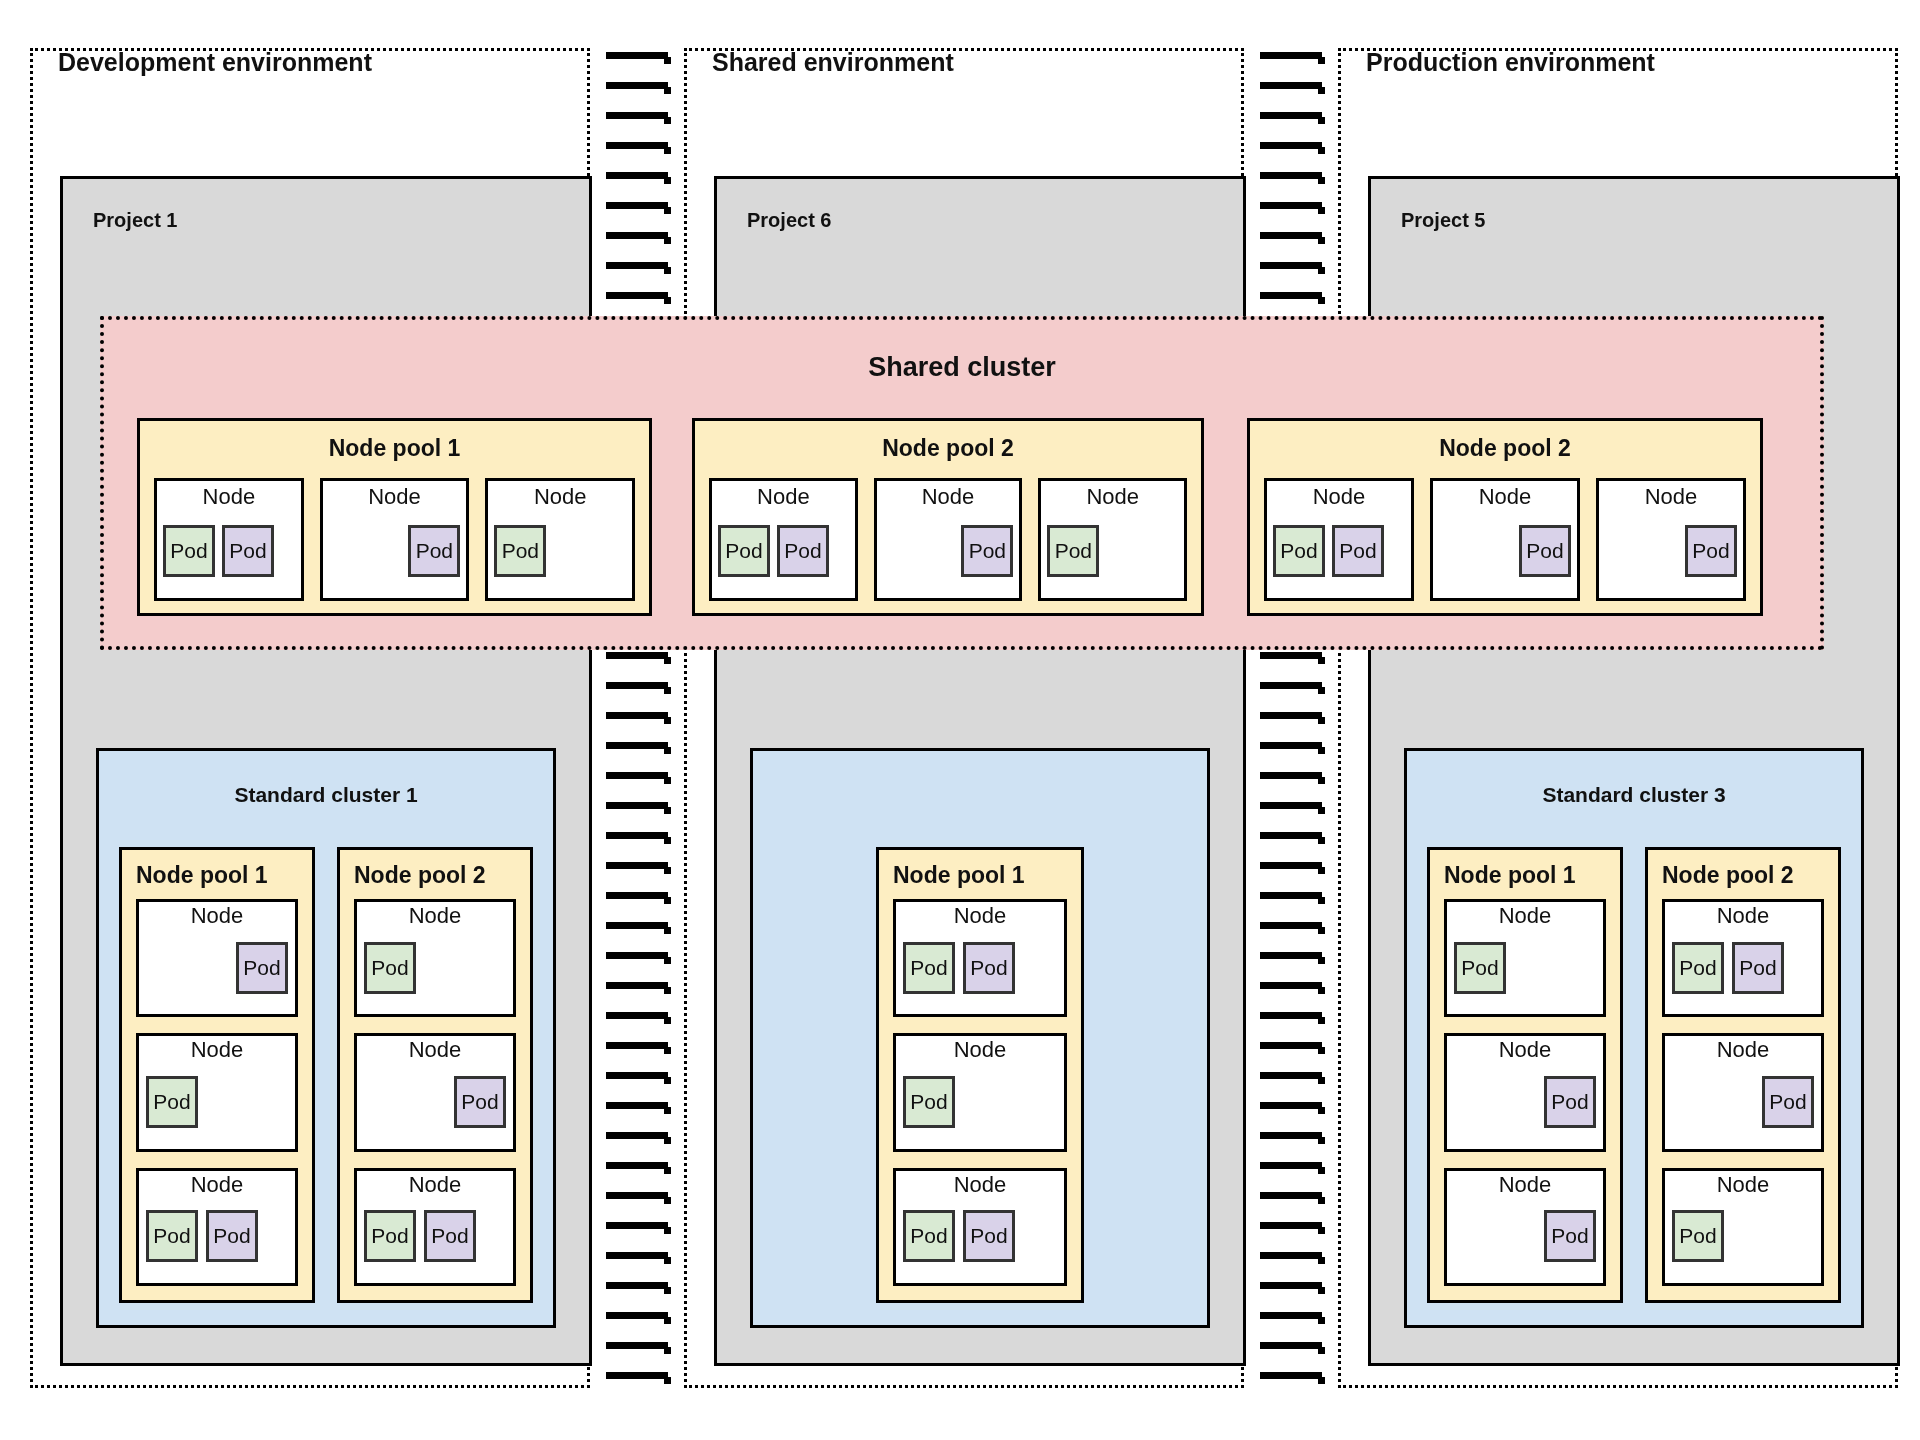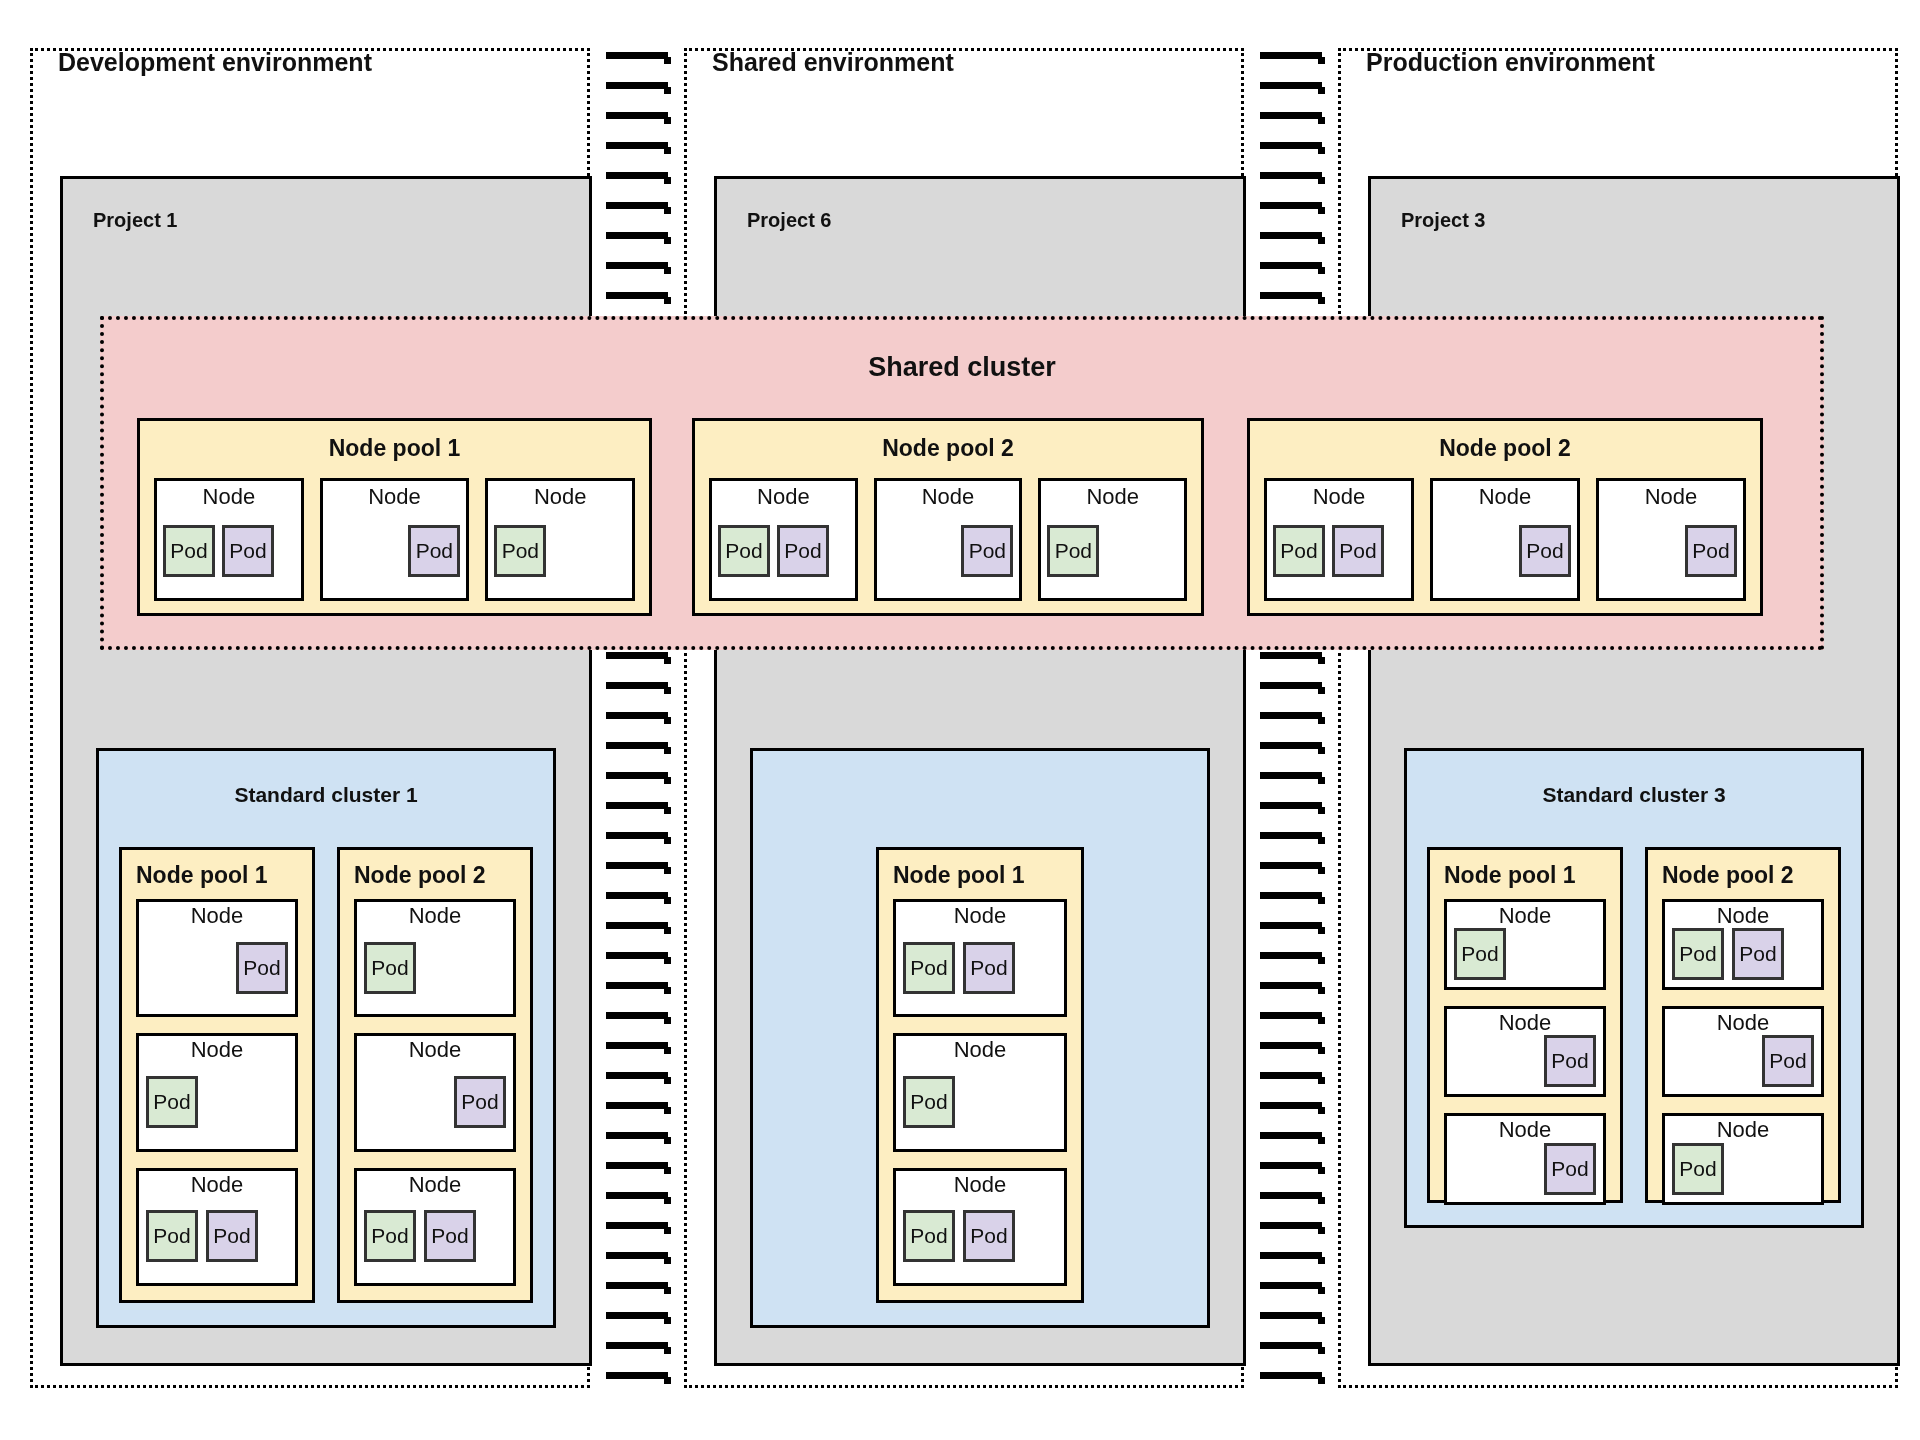--- a/index.html
+++ b/index.html
@@ -55,21 +55,21 @@
 
   .pod{width:52px;height:52px;border:3px solid #333;box-sizing:border-box;
        display:flex;align-items:center;justify-content:center;font-size:21px;color:#111;}
   .pod.green{background:#d9ead3;}
   .pod.purple{background:#d9d2e9;}
 
   
   .stdcluster{position:absolute;background:#cfe2f3;border:3px solid #000;box-sizing:border-box;}
   .std-1{left:96px;top:748px;width:460px;height:580px;}
   .std-2{left:750px;top:748px;width:460px;height:580px;}
-  .std-3{left:1404px;top:748px;width:460px;height:480px;}
+  .std-3{left:1404px;top:748px;width:460px;height:580px;}
   .std-title{position:absolute;top:32px;left:0;right:0;text-align:center;
              font-size:21px;font-weight:bold;color:#111;}
 
   .std-pools{position:absolute;top:96px;left:20px;right:20px;bottom:22px;display:flex;gap:22px;}
   .std-pools.single{justify-content:center;}
   .std-pool{background:#fdeec2;border:3px solid #000;box-sizing:border-box;
             padding:12px 14px 14px;display:flex;flex-direction:column;}
   .std-pool.two{flex:1;}
   .std-pool.one{width:208px;}
   .std-pool-title{font-size:23px;font-weight:bold;color:#111;margin-bottom:10px;white-space:nowrap;}
@@ -189,21 +189,21 @@
   <div class="env-title" style="left:712px;">Shared environment</div>
   <div class="env-title" style="left:1366px;">Production environment</div>
 
   <div class="project proj-dev">
     <div class="project-title">Project 1</div>
   </div>
   <div class="project proj-stg">
     <div class="project-title">Project 6</div>
   </div>
   <div class="project proj-prd">
-    <div class="project-title">Project 3</div>
+    <div class="project-title">Project 5</div>
   </div>
 
   <div class="shared">
     <div class="shared-title">Shared cluster</div>
     <div class="sh-pool sh-pool-1" id="sh-pool-0">
       <div class="sh-pool-title">Node pool 1</div>
       <div class="sh-nodes">
           <div class="sh-node">
             <div class="sh-node-label">Node</div>
             <div class="sh-pods left">

